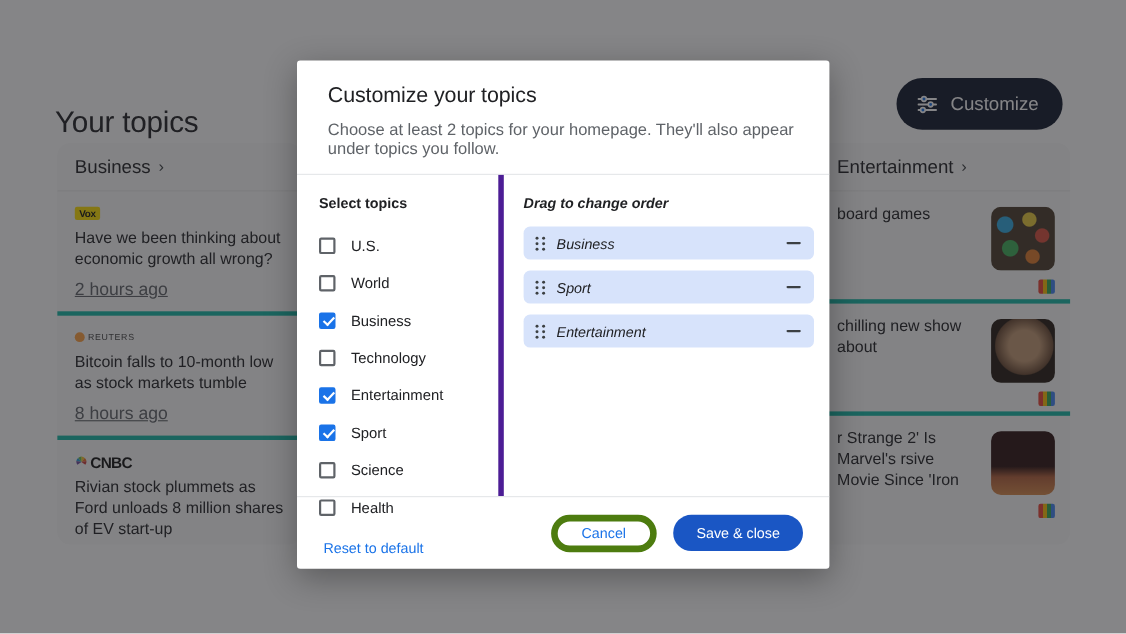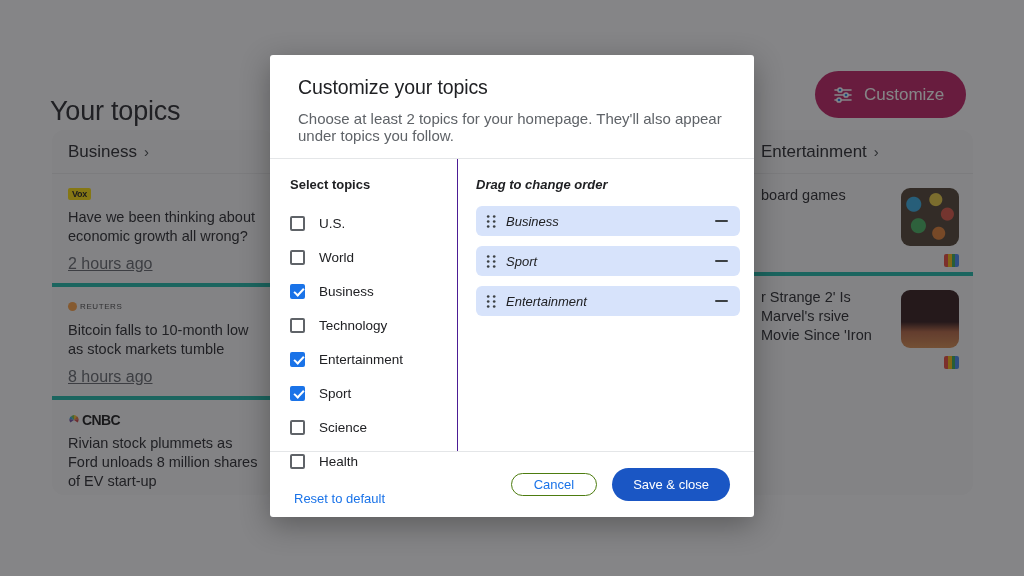--- a/index.html
+++ b/index.html
@@ -12,21 +12,21 @@
 
   
   .bg-page { position:absolute; inset:0; background:#ffffff; }
   .page-title {
     position:absolute; left:50px; top:96px;
     font-size:27px; color:#202124; letter-spacing:-0.2px;
   }
   .customize-btn {
     position:absolute; left:815px; top:71px;
     height:47px; padding:0 22px 0 18px;
-    background:#be185d; border-radius:24px;
+    background:#0f172a; border-radius:24px;
     display:flex; align-items:center; gap:11px;
     color:#fff; font-size:17px; border:none; cursor:pointer;
   }
   .tune-icon { width:20px; height:20px; display:block; }
   .back-arrow { position:absolute; left:770px; top:84px; width:40px; height:22px; }
 
   .topic-card {
     position:absolute; background:#fafafa;
     border-radius:12px; overflow:hidden;
   }
@@ -78,21 +78,21 @@
     position:absolute; left:270px; top:55px; width:484px; height:462px;
     background:#fff; border-radius:3px;
     box-shadow:0 8px 30px rgba(0,0,0,.32);
     display:flex; flex-direction:column; overflow:hidden;
   }
   .dlg-head { padding:21px 28px 14px; }
   .dlg-title { font-size:19.5px; color:#202124; letter-spacing:-0.1px; }
   .dlg-sub { margin-top:11px; font-size:15px; color:#5f6368; line-height:17px; }
 
   .dlg-body { flex:1; display:flex; border-top:1px solid #e4e6e8; min-height:0; }
-  .col-left  { width:188px; border-right:1px solid #4c1d95; padding:18px 0 0 20px; }
+  .col-left  { width:188px; border-right:5px solid #4c1d95; padding:18px 0 0 20px; }
   .col-right { flex:1; padding:18px 14px 0 18px;font-style:italic; }
   .col-label { font-size:13px; font-weight:bold; color:#202124; margin-bottom:14px; }
 
   .cb-row { display:flex; align-items:center; gap:14px; height:34px; cursor:pointer; }
   .cb {
     width:15px; height:15px; border-radius:2px;
     border:2px solid #5f6368; background:#fff;
     flex:none; position:relative;
   }
   .cb.on { background:#1a73e8; border-color:#1a73e8; }
@@ -112,22 +112,22 @@
   .drag-label { flex:1; font-size:13px; color:#202124; }
   .minus { width:13px; height:2px; background:#3c4043; border-radius:1px; cursor:pointer; }
 
   .dlg-foot {
     height:66px; border-top:1px solid #e4e6e8;
     display:flex; align-items:center; padding:0 24px;
   }
   .reset-link { font-size:13px; color:#1a73e8; cursor:pointer;margin-top:28px; }
   .foot-spacer { flex:1; }
   .btn-cancel {
-    height:23px; padding:0 22px; border-radius:17px;
-    border:1px solid #4d7c0f; background:#fff;
+    height:34px; padding:0 22px; border-radius:17px;
+    border:6px solid #4d7c0f; background:#fff;
     color:#1a73e8; font-size:13px; cursor:pointer;
     font-family:"Liberation Sans", sans-serif;
   }
   .btn-save {
     height:33px; padding:0 21px; border-radius:17px; margin-left:15px;
     border:none; background:#1a56c4; color:#fff; font-size:13px; cursor:pointer;
     font-family:"Liberation Sans", sans-serif;
   }
 </style>
 </head>
@@ -210,20 +210,25 @@
         <div class="article-thumb" style="background:
                radial-gradient(circle at 22% 28%, #2fa8e0 7px, transparent 8px),
                radial-gradient(circle at 60% 20%, #e8c93a 6px, transparent 7px),
                radial-gradient(circle at 80% 45%, #d94f3d 6px, transparent 7px),
                radial-gradient(circle at 30% 65%, #3fb05a 7px, transparent 8px),
                radial-gradient(circle at 65% 78%, #e07a2a 6px, transparent 7px),
                #4a3b2a;"></div>
         <div class="thumb-fav" style="background:linear-gradient(90deg,#ea4335 0 25%,#fbbc05 25% 50%,#34a853 50% 75%,#4285f4 75% 100%);"></div>
       </div>
 
+      <div class="article article-r">
+        <div class="headline">chilling new show about</div>
+        <div class="article-thumb" style="background:radial-gradient(circle at 52% 42%, #c49a74 14px, #6b4a33 26px, #241a12 60%);"></div>
+        <div class="thumb-fav" style="background:linear-gradient(90deg,#ea4335 0 25%,#fbbc05 25% 50%,#34a853 50% 75%,#4285f4 75% 100%);"></div>
+      </div>
 
       <div class="article article-r">
         <div class="headline">r Strange 2' Is Marvel's rsive Movie Since 'Iron</div>
         <div class="article-thumb" style="background:linear-gradient(180deg,#2a1010 0 55%,#b4603a 72%,#d88a4a 100%);"></div>
         <div class="thumb-fav" style="background:linear-gradient(90deg,#ea4335 0 25%,#fbbc05 25% 50%,#34a853 50% 75%,#4285f4 75% 100%);"></div>
       </div>
     </div>
   </div>
 
   <div class="scrim"></div>

